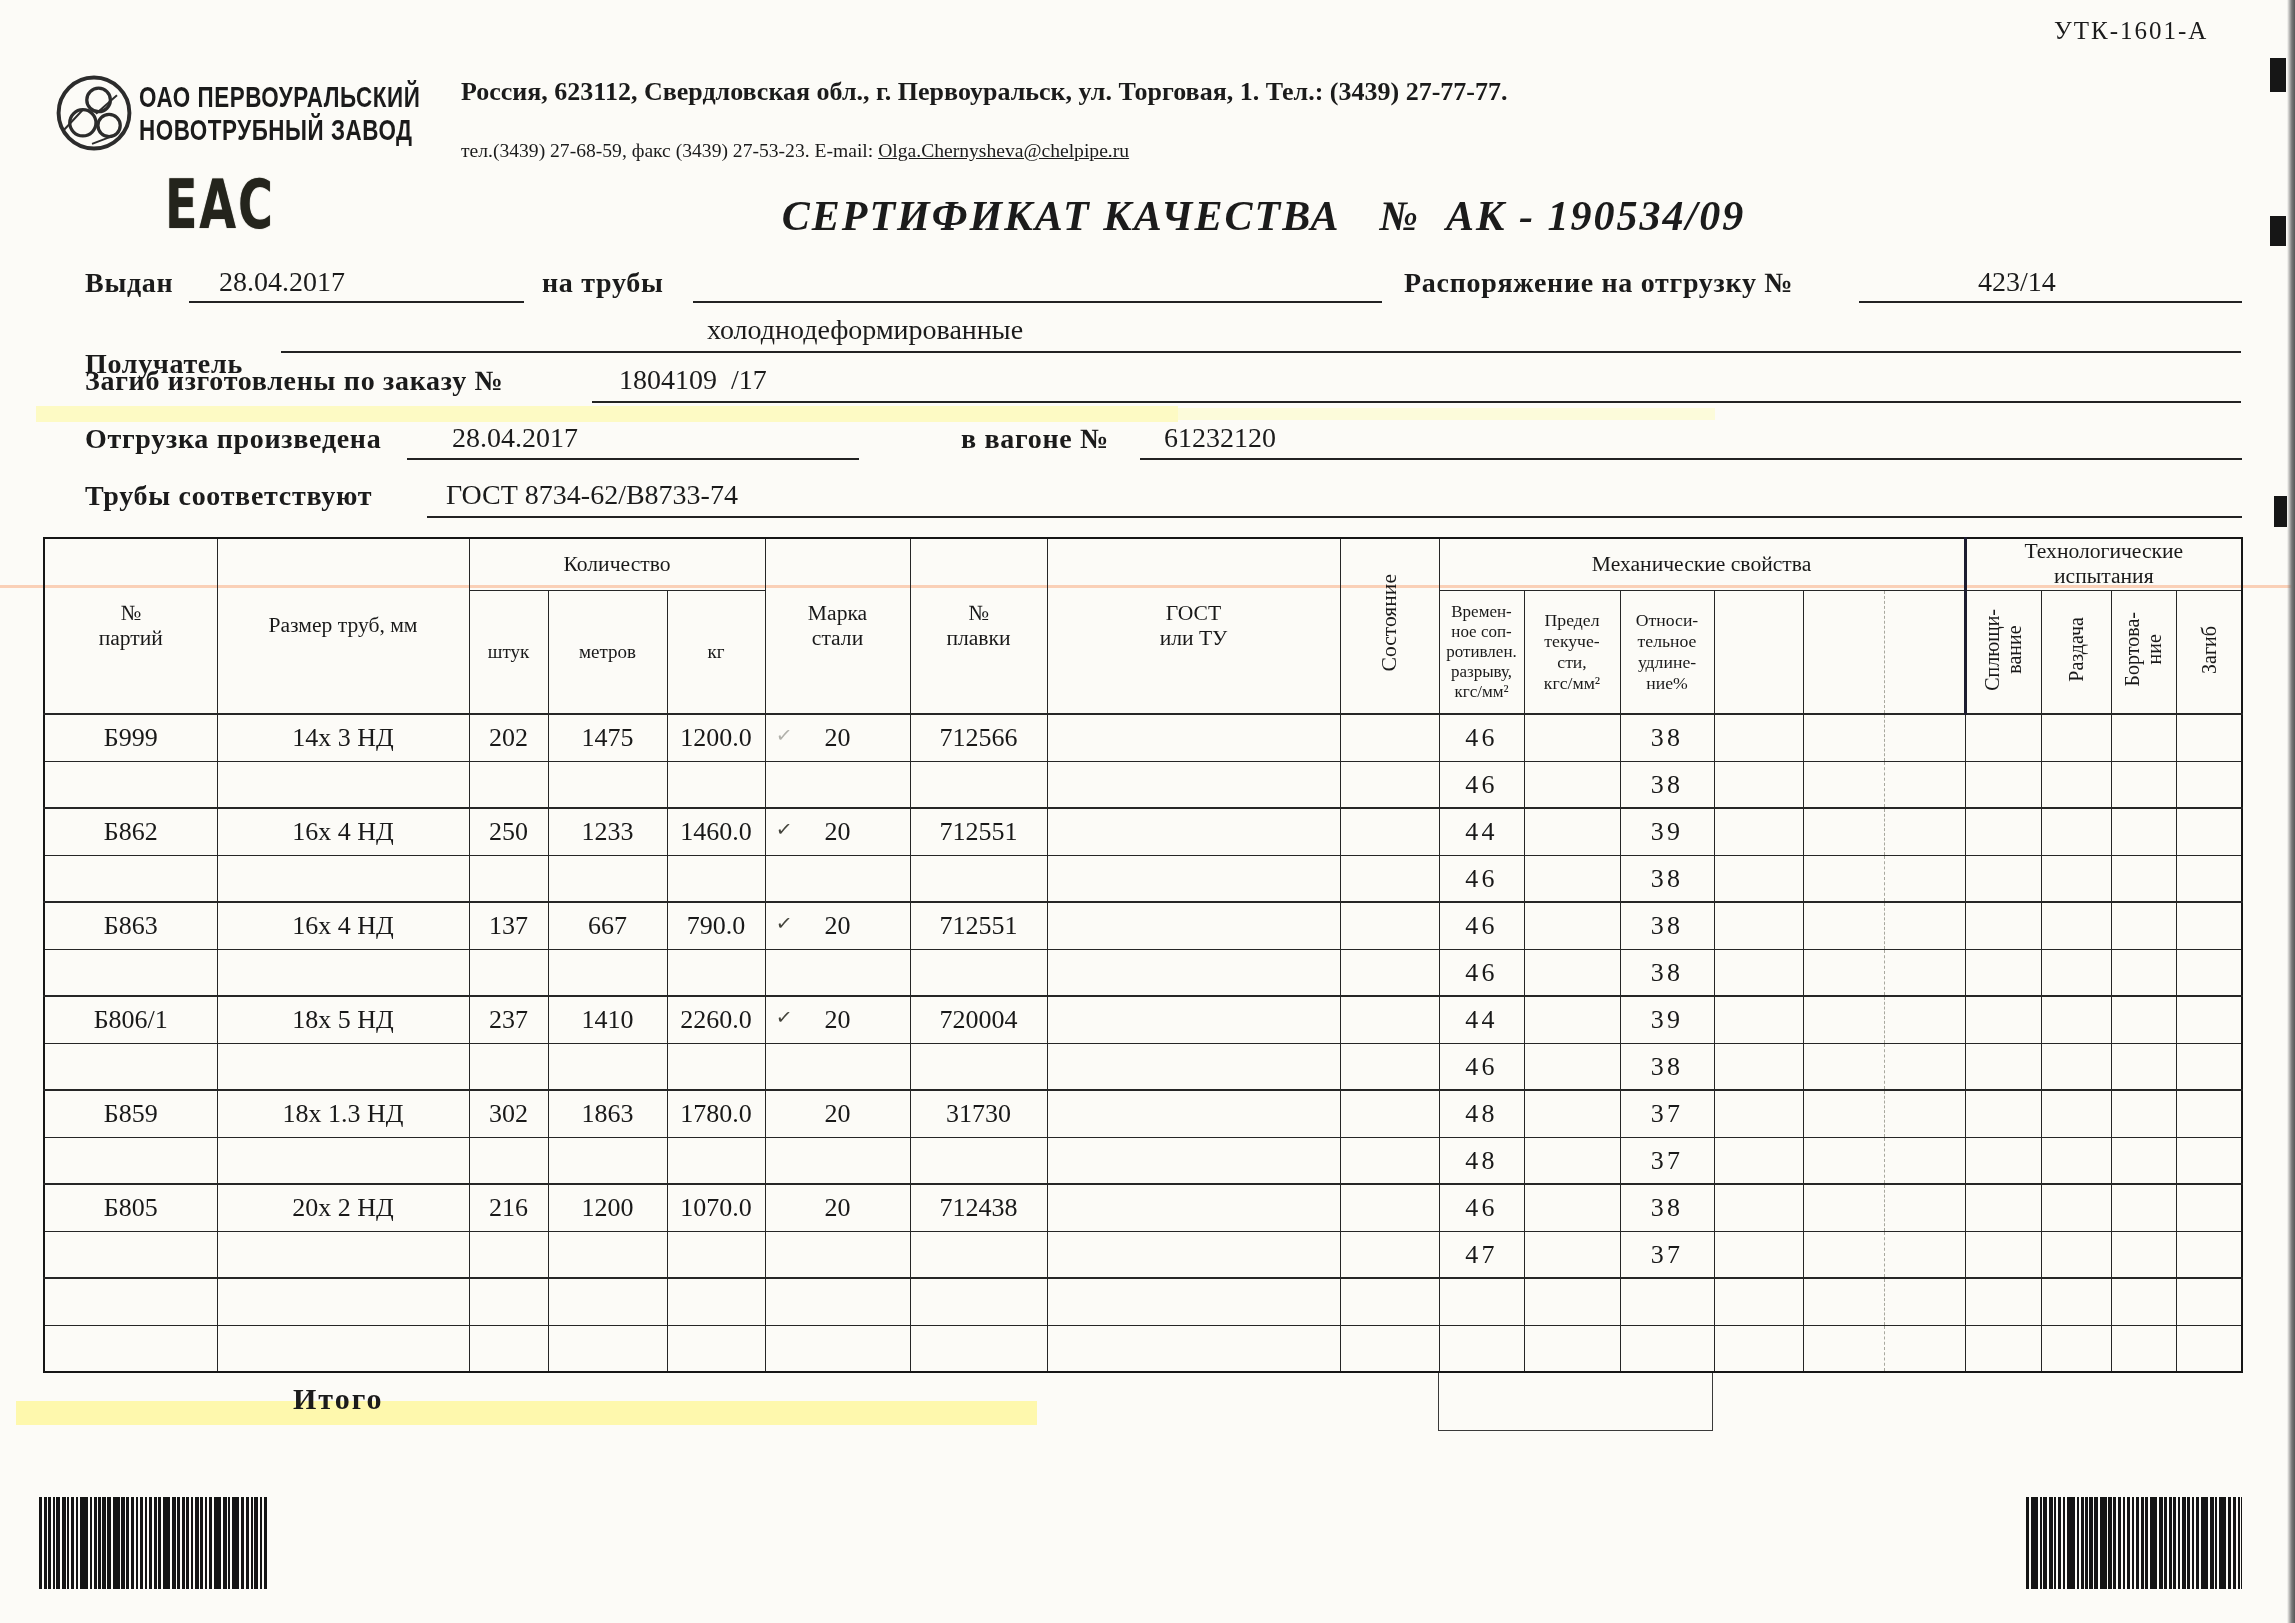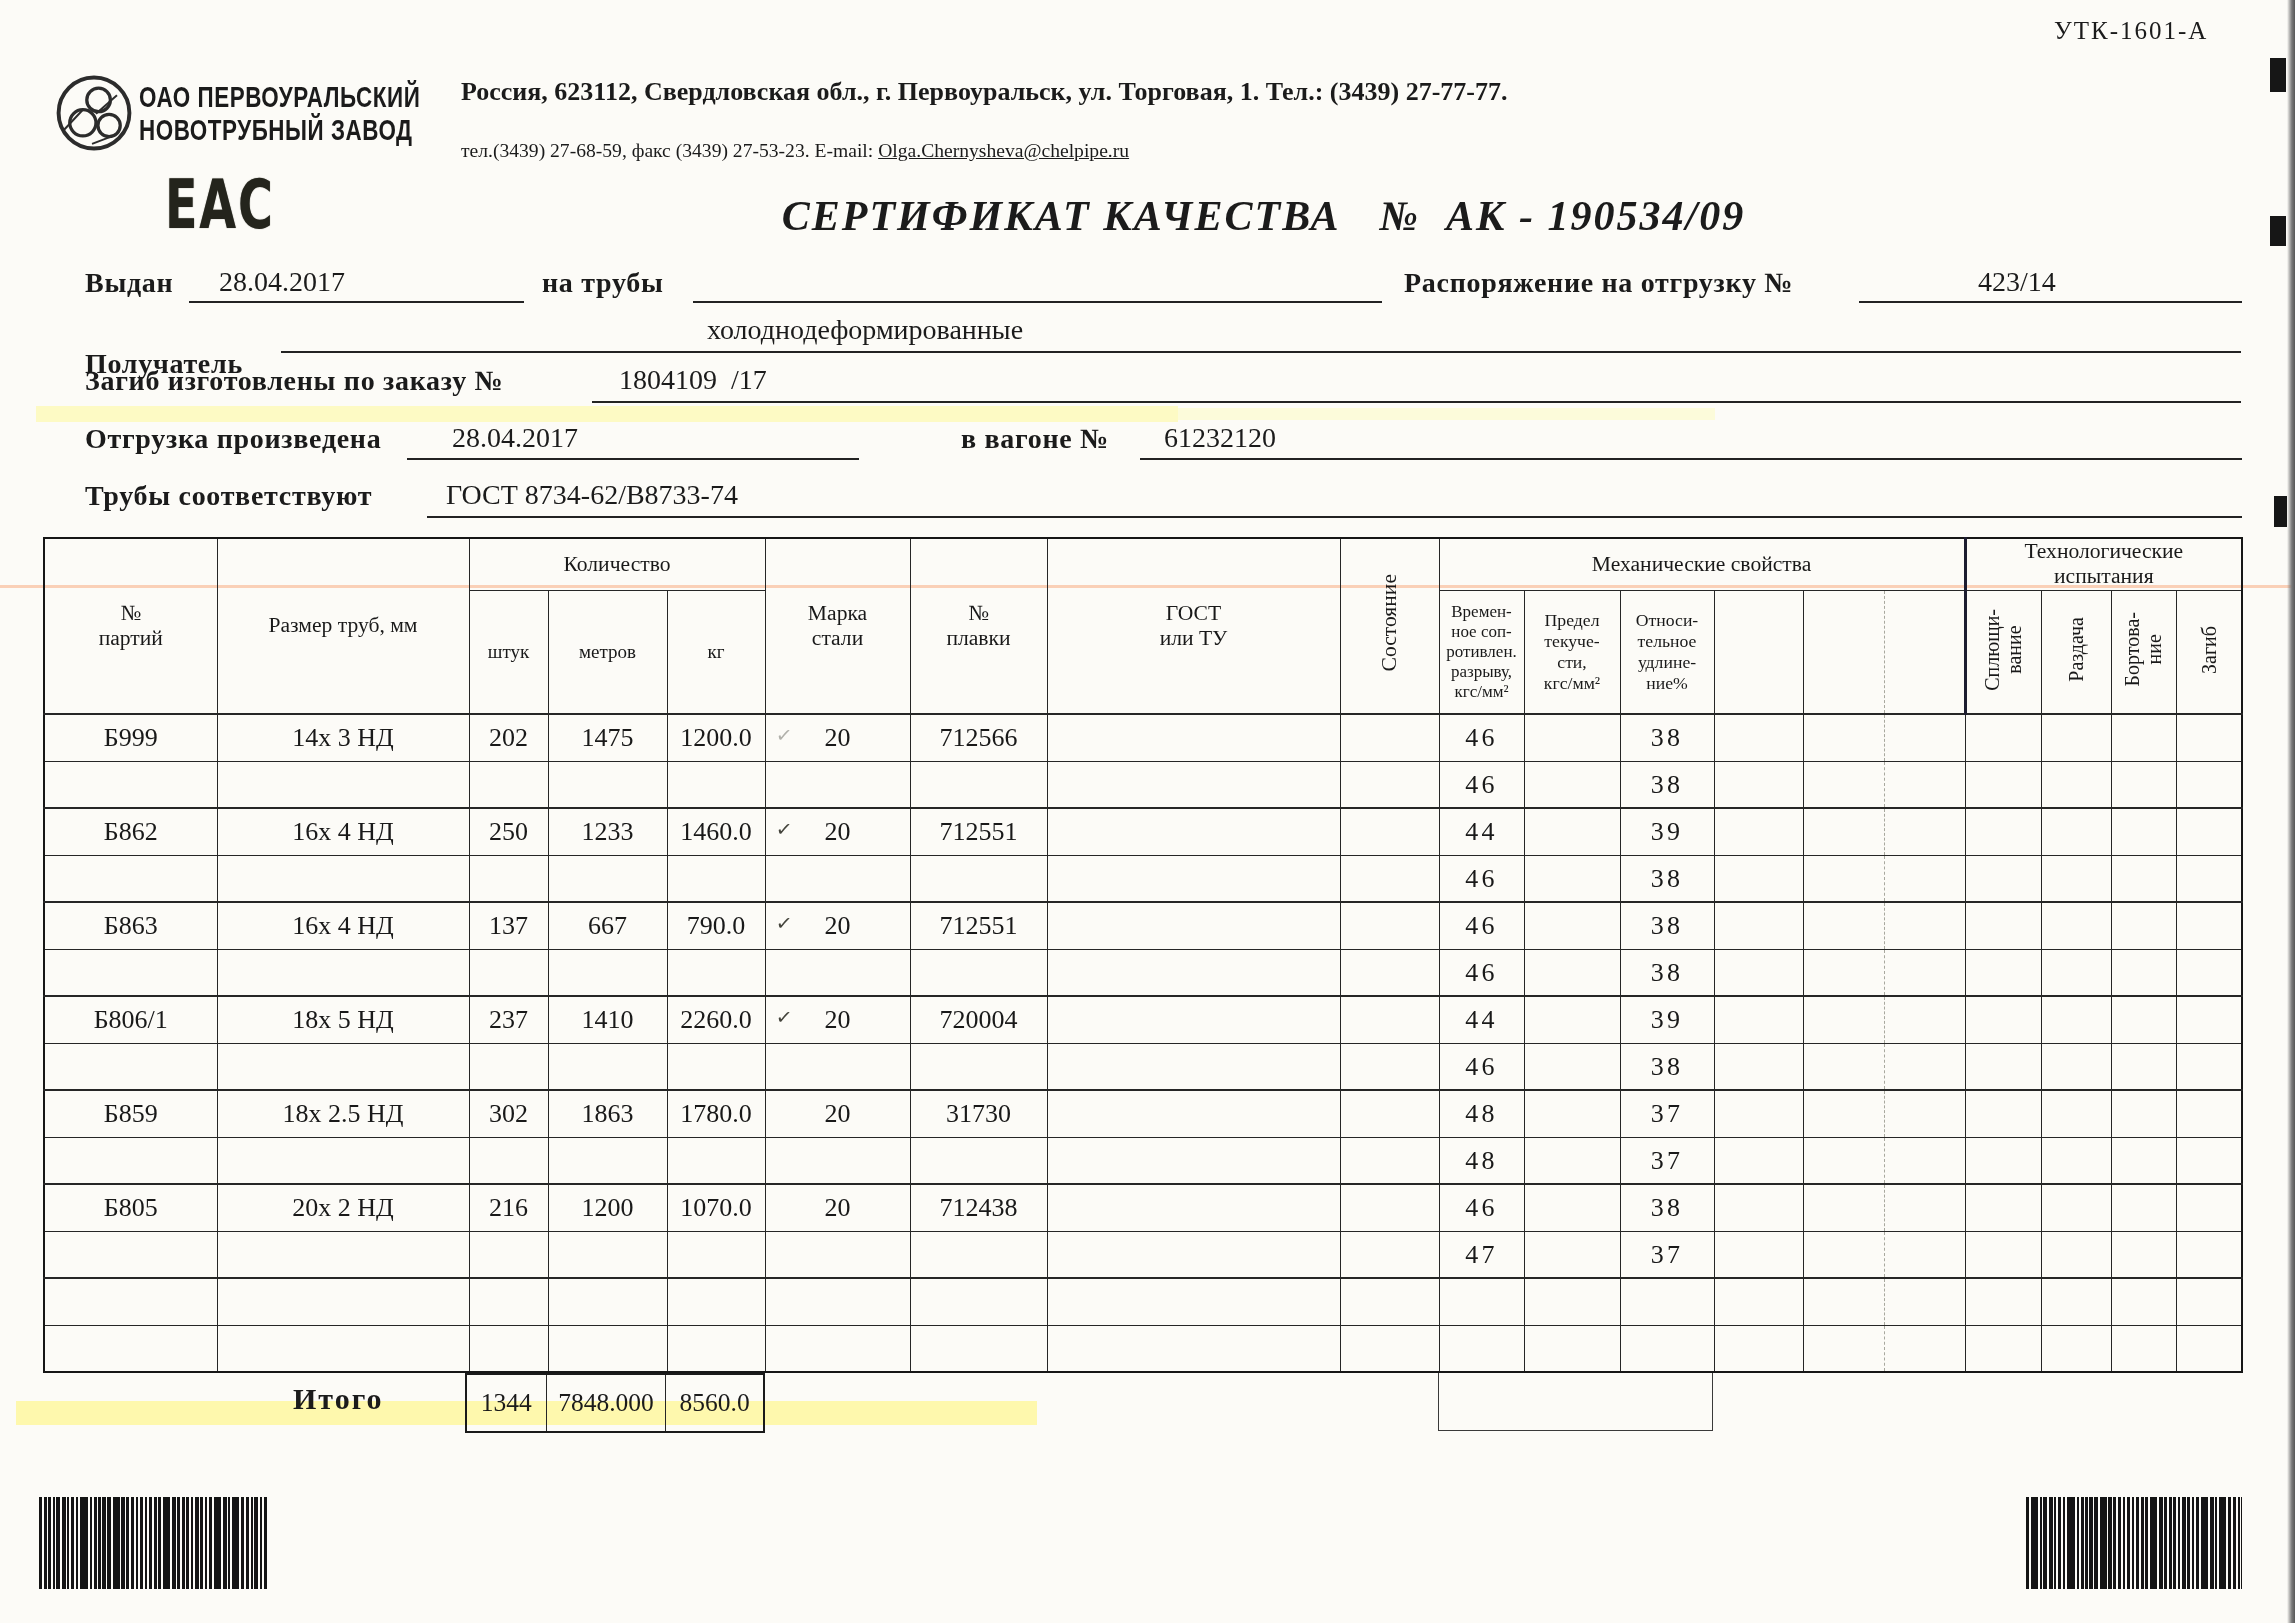--- a/index.html
+++ b/index.html
@@ -381,21 +381,21 @@
           <td class="c-e1"></td>
           <td class="c-e2"></td>
           <td class="c-e3"></td>
           <td class="c-flatten"></td>
           <td class="c-expand"></td>
           <td class="c-flange"></td>
           <td class="c-bend"></td>
         </tr>
         <tr class="rstart">
           <td class="c-batch"><span>Б859</span></td>
-          <td class="c-size"><span>18х 2.5 НД</span></td>
+          <td class="c-size"><span>18х 1.3 НД</span></td>
           <td class="c-pieces"><span>302</span></td>
           <td class="c-meters"><span>1863</span></td>
           <td class="c-kg"><span>1780.0</span></td>
           <td class="c-grade"><span>20</span></td>
           <td class="c-heat"><span>31730</span></td>
           <td class="c-gost"></td>
           <td class="c-state"></td>
           <td class="c-tensile"><span>48</span></td>
           <td class="c-yield"></td>
           <td class="c-elong"><span>37</span></td>
@@ -509,25 +509,20 @@
           <td class="c-e3"></td>
           <td class="c-flatten"></td>
           <td class="c-expand"></td>
           <td class="c-flange"></td>
           <td class="c-bend"></td>
         </tr>
       </tbody>
   </table>
 
   <span class="abs totals-label">Итого</span>
-  <div class="abs totals-box">
-    <div class="tcell tc-pieces">1344</div>
-    <div class="tcell tc-meters">7848.000</div>
-    <div class="tcell tc-kg">8560.0</div>
-  </div>
   <div class="abs mech-ext"></div>
 
 
   <div class="abs barcode barcode-left"></div>
   <div class="abs barcode barcode-right"></div>
 
 </div>
 
 
 </body></html>

